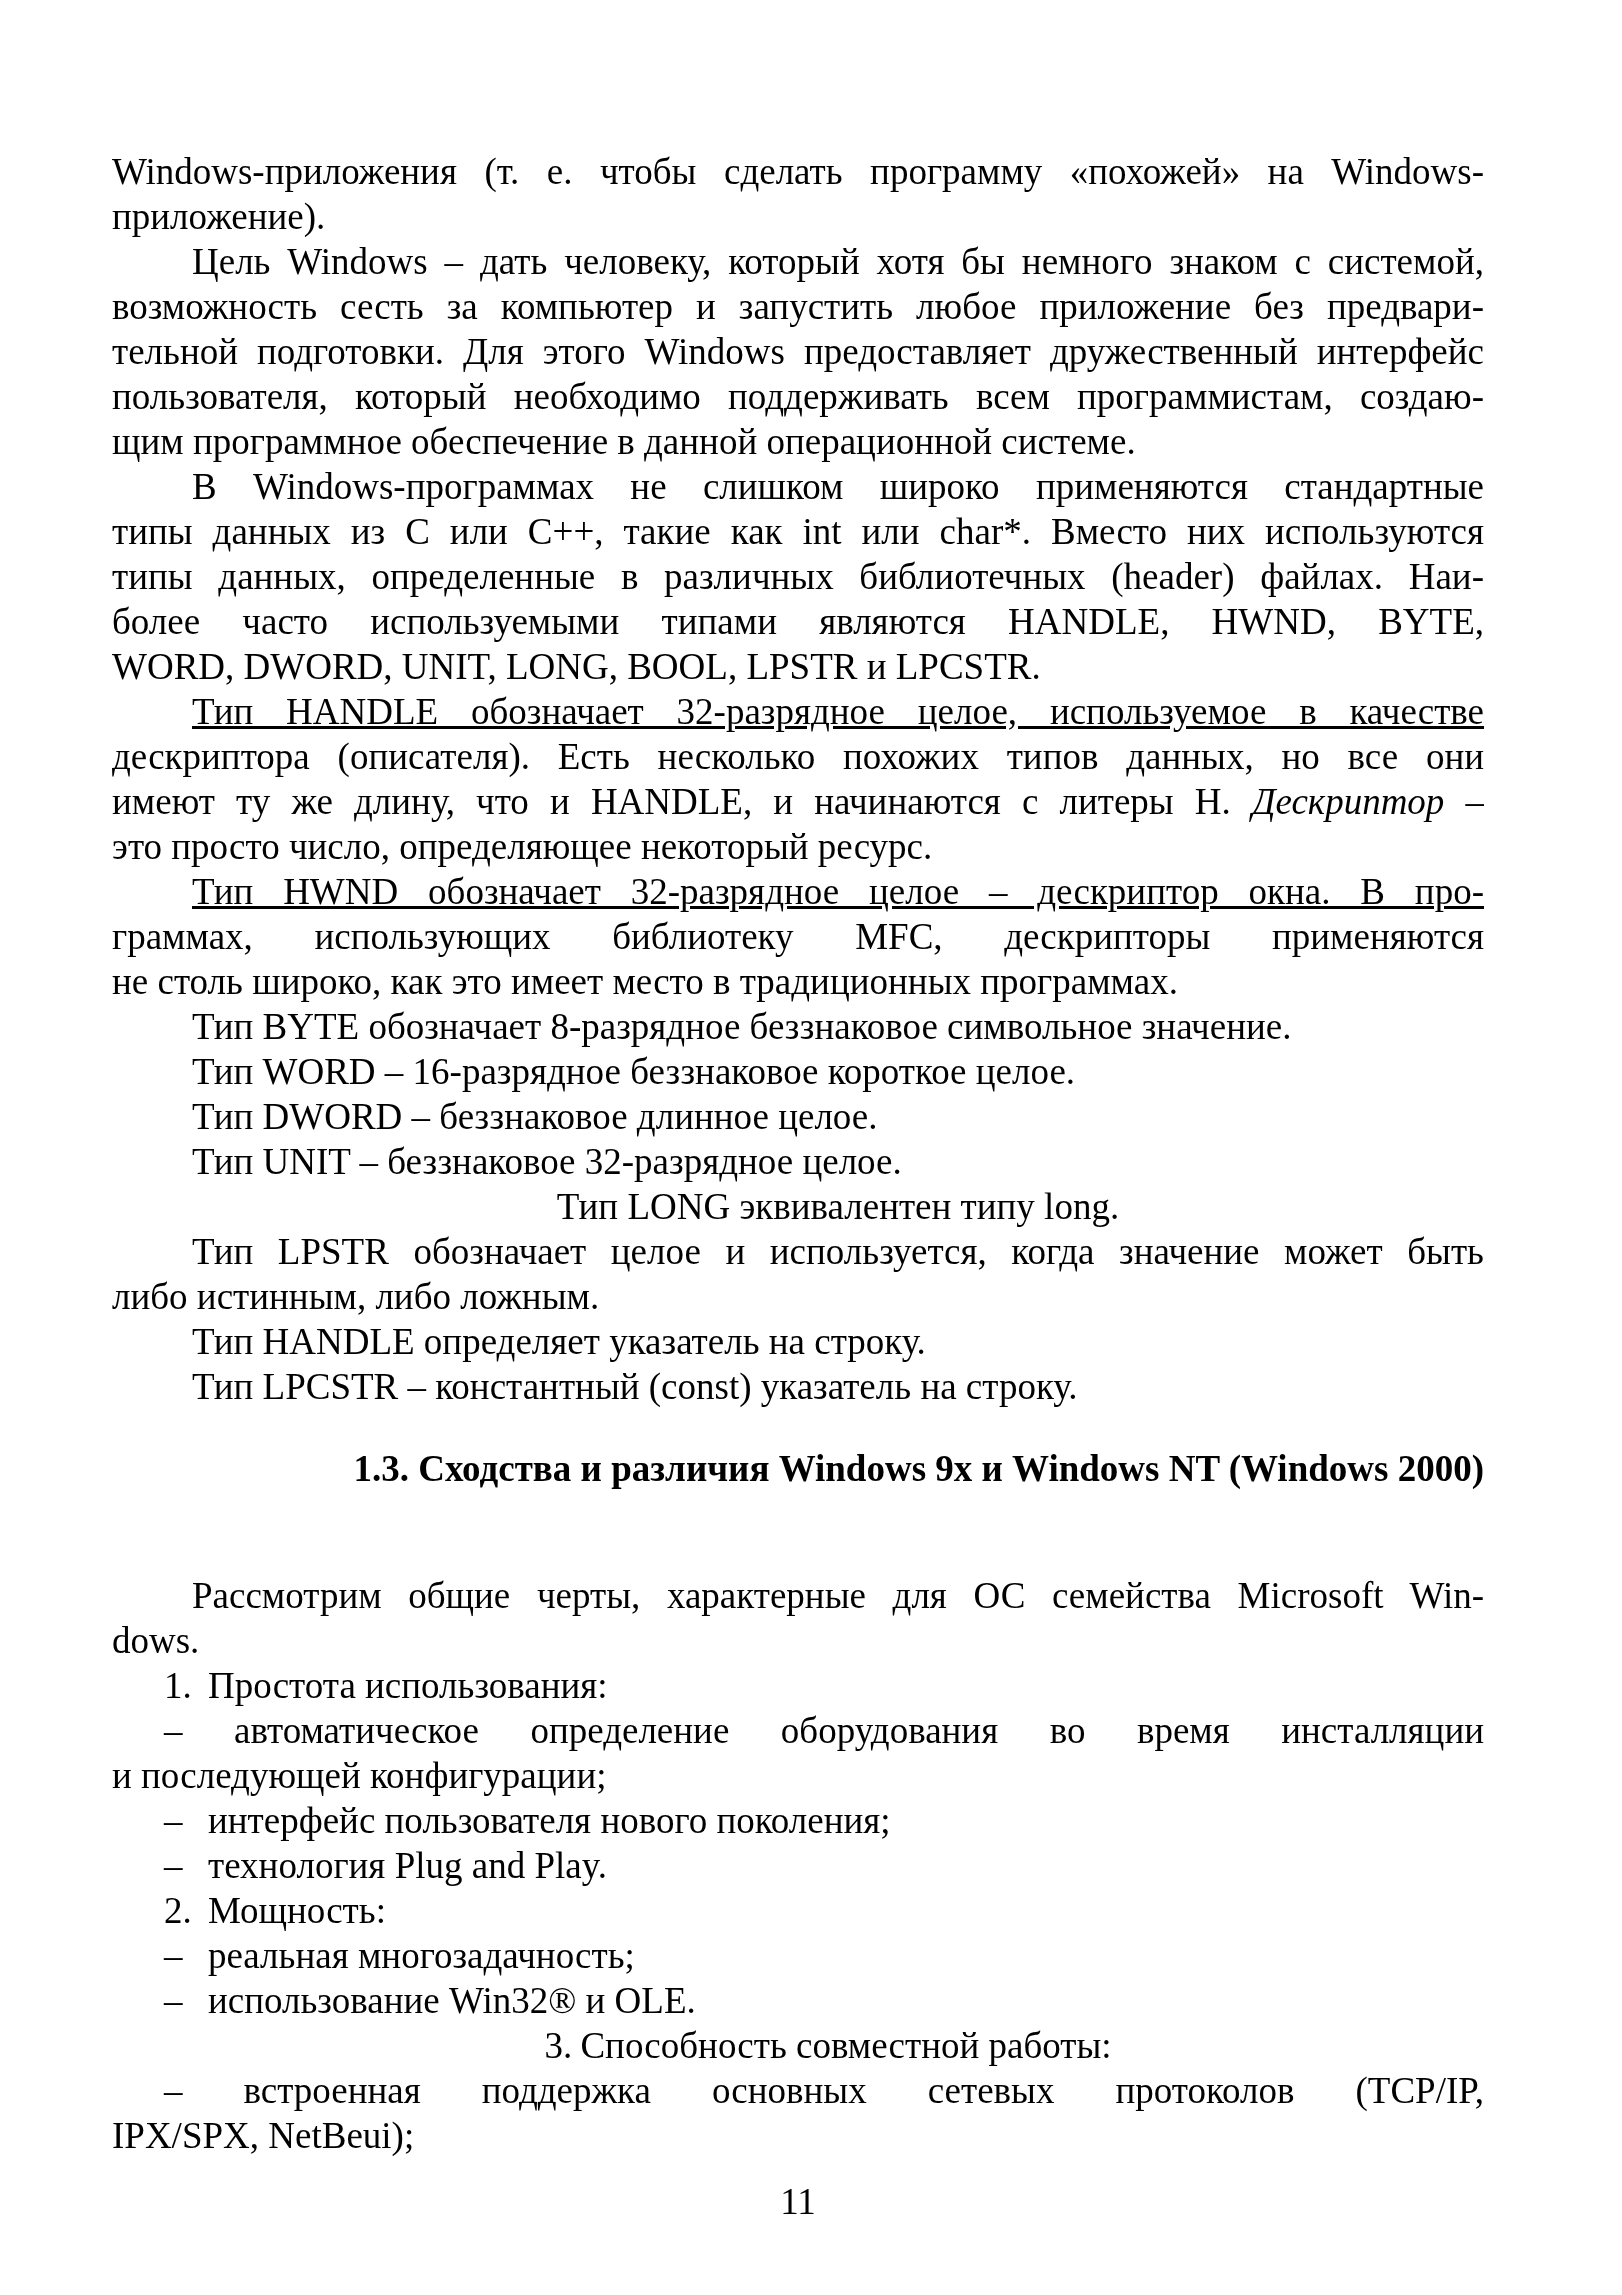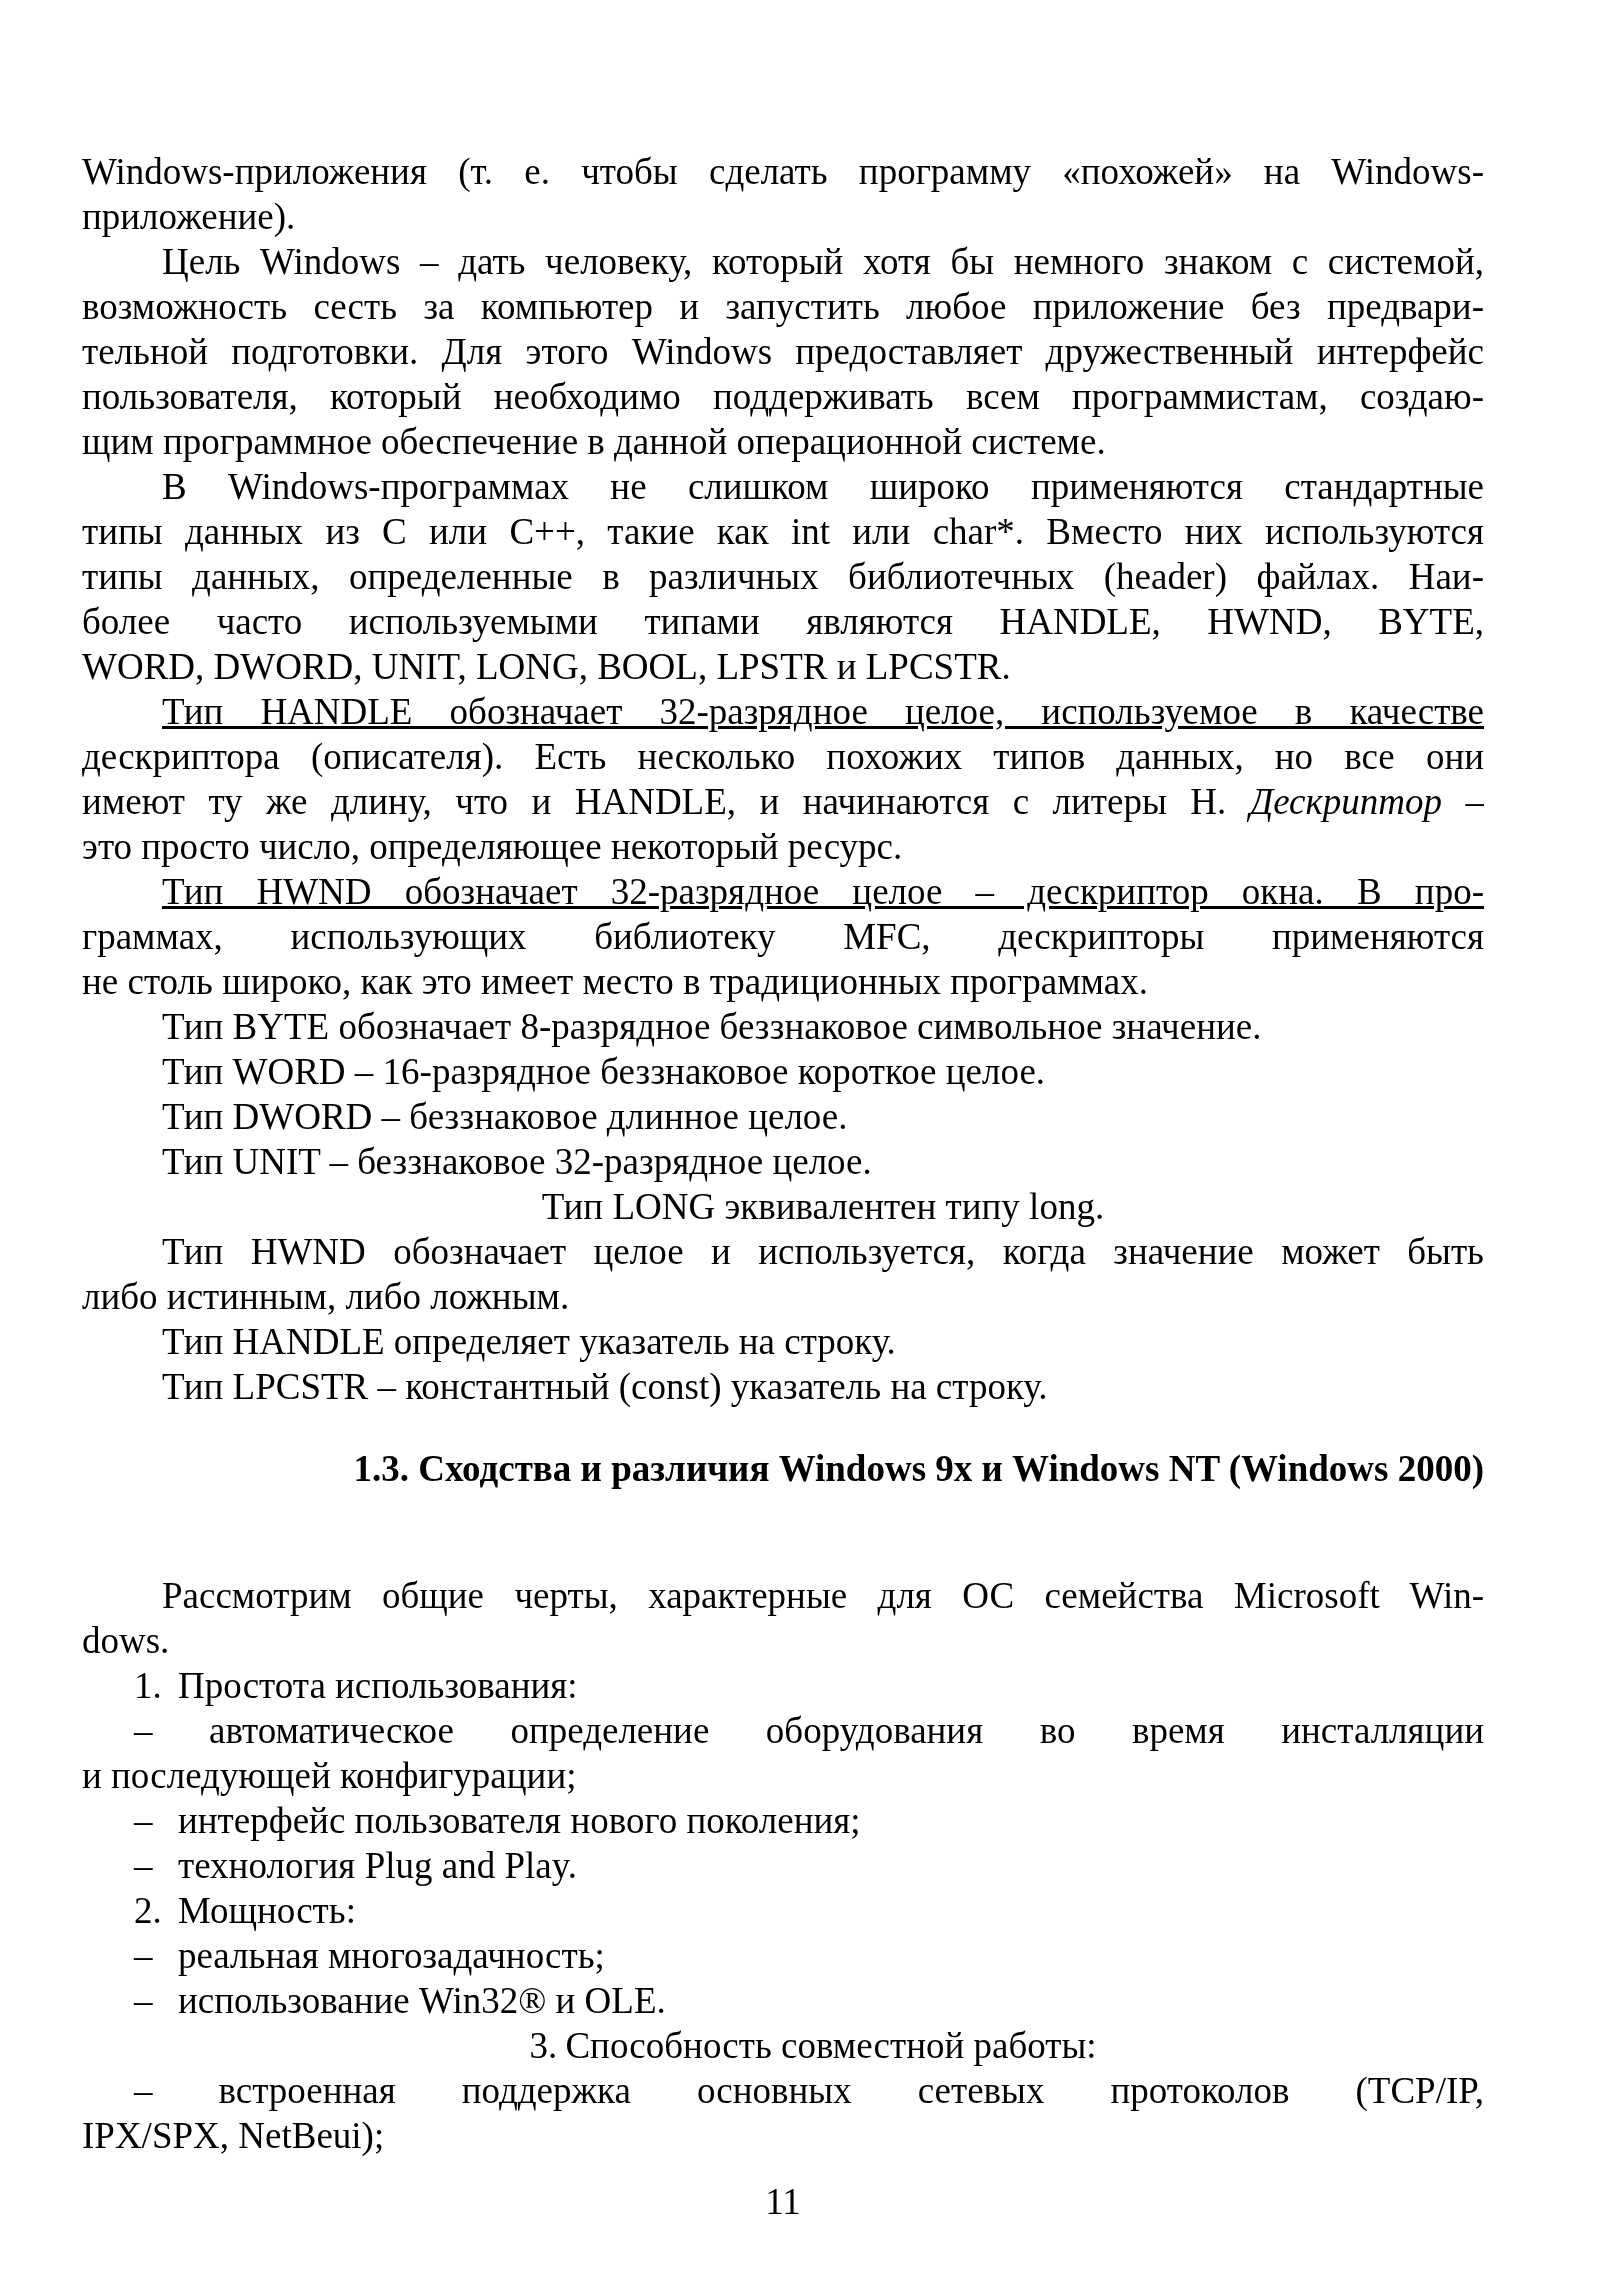--- a/index.html
+++ b/index.html
@@ -5,21 +5,21 @@
   html, body { margin: 0; padding: 0; }
   body {
     width: 1623px; height: 2295px;
     background: #ffffff;
     font-family: "Liberation Serif", "DejaVu Serif", serif;
     color: #000000;
   }
   .page {
     width: 1623px; height: 2295px;
     box-sizing: border-box;
-    padding: 149px 139px 0 82px;
+    padding: 149px 139px 0 112px;
     overflow: hidden;
   }
   .line {
     height: 45px;
     line-height: 45px;
     font-size: 37px;
     white-space: nowrap;
     overflow: hidden;
   }
   .line.just {
@@ -72,21 +72,21 @@
       <div class="line just"><span>имеют ту же длину, что и HANDLE, и начинаются с литеры Н. </span><span class="it">Дескриптор</span><span> –</span></div>
       <div class="line">это просто число, определяющее некоторый ресурс.</div>
       <div class="line just" style="padding-left: 80px; text-decoration: underline;">Тип HWND обозначает 32-разрядное целое – дескриптор окна. В про-</div>
       <div class="line just">граммах, использующих библиотеку MFC, дескрипторы применяются</div>
       <div class="line">не столь широко, как это имеет место в традиционных программах.</div>
       <div class="line" style="padding-left: 80px;">Тип BYTE обозначает 8-разрядное беззнаковое символьное значение.</div>
       <div class="line" style="padding-left: 80px;">Тип WORD – 16-разрядное беззнаковое короткое целое.</div>
       <div class="line" style="padding-left: 80px;">Тип DWORD – беззнаковое длинное целое.</div>
       <div class="line" style="padding-left: 80px;">Тип UNIT – беззнаковое 32-разрядное целое.</div>
       <div class="line" style="padding-left: 80px; text-align: center;">Тип LONG эквивалентен типу long.</div>
-      <div class="line just" style="padding-left: 80px;">Тип HWND обозначает целое и используется, когда значение может быть</div>
+      <div class="line just" style="padding-left: 80px;">Тип LPSTR обозначает целое и используется, когда значение может быть</div>
       <div class="line">либо истинным, либо ложным.</div>
       <div class="line" style="padding-left: 80px;">Тип HANDLE определяет указатель на строку.</div>
       <div class="line" style="padding-left: 80px;">Тип LPCSTR – константный (const) указатель на строку.</div>
     </div>
   <div class="heading">1.3. Сходства и различия Windows 9x и Windows NT (Windows 2000)</div>
   <div id="block-2">
       <div class="line just" style="padding-left: 80px;">Рассмотрим общие черты, характерные для ОС семейства Microsoft Win-</div>
       <div class="line">dows.</div>
       <div class="line" style="padding-left: 52px;"><span class="marker">1.</span>Простота использования:</div>
       <div class="line just" style="padding-left: 52px;">– автоматическое определение оборудования во время инсталляции</div>

